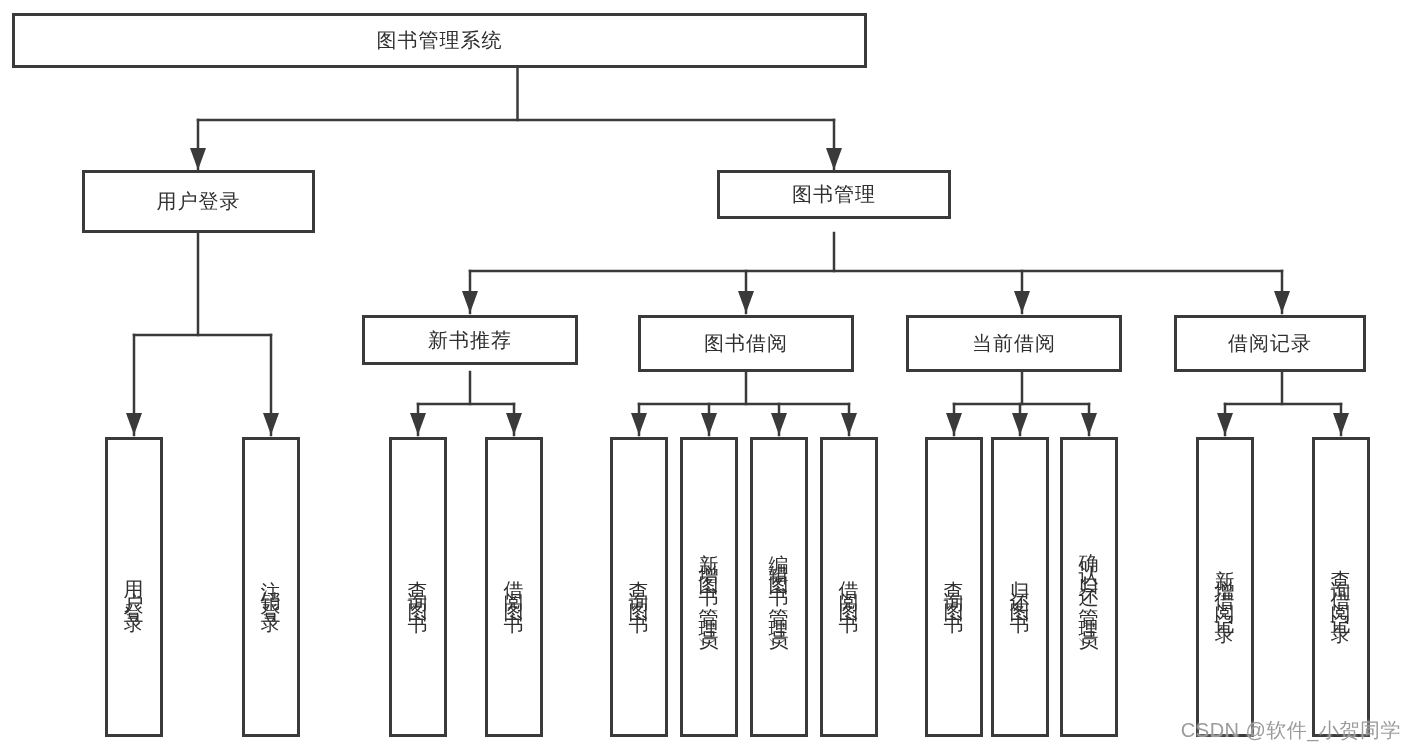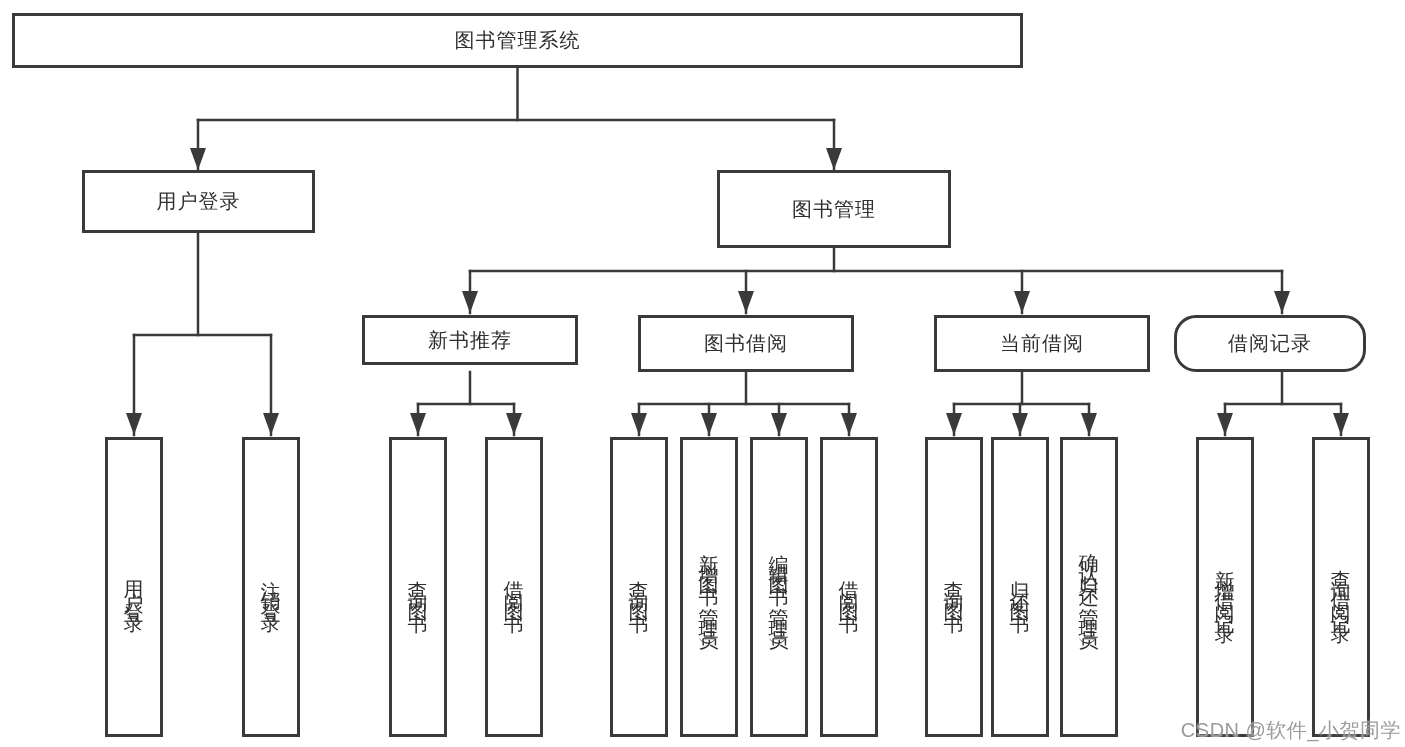--- a/index.html
+++ b/index.html
@@ -110,41 +110,41 @@
   </g>
 
   <g>
     <line x1="1282" y1="372" x2="1282" y2="404"></line>
     <line x1="1225" y1="404" x2="1341" y2="404"></line>
     <line x1="1225" y1="404" x2="1225" y2="435" marker-end="url(#arrowhead)"></line>
     <line x1="1341" y1="404" x2="1341" y2="435" marker-end="url(#arrowhead)"></line>
   </g>
 </svg>
 
-<div class="node" style="left:12px; top:13px; width:1011px; height:55px;">
+<div class="node" style="left:12px; top:13px; width:855px; height:55px;">
   <span class="h-label">图书管理系统</span>
 </div>
 
 <div class="node" style="left:82px; top:170px; width:233px; height:63px;">
   <span class="h-label">用户登录</span>
 </div>
-<div class="node" style="left:717px; top:170px; width:234px; height:78px;align-items:center;">
+<div class="node" style="left:717px; top:170px; width:234px; height:49px;align-items:center;">
   <span class="h-label">图书管理</span>
 </div>
 
 <div class="node" style="left:362px; top:315px; width:216px; height:50px;">
   <span class="h-label">新书推荐</span>
 </div>
 <div class="node" style="left:638px; top:315px; width:216px; height:57px;">
   <span class="h-label">图书借阅</span>
 </div>
-<div class="node" style="left:934px; top:315px; width:216px; height:57px;">
+<div class="node" style="left:906px; top:315px; width:216px; height:57px;">
   <span class="h-label">当前借阅</span>
 </div>
-<div class="node" style="left:1174px; top:315px; width:192px; height:57px;border-radius:22px;">
+<div class="node" style="left:1174px; top:315px; width:192px; height:57px;">
   <span class="h-label">借阅记录</span>
 </div>
 
 <div class="node leaf" style="left:105px; top:437px; width:58px; height:300px;">
   <span class="v-label">用户登录</span>
 </div>
 <div class="node leaf" style="left:242px; top:437px; width:58px; height:300px;">
   <span class="v-label">注销登录</span>
 </div>
 

